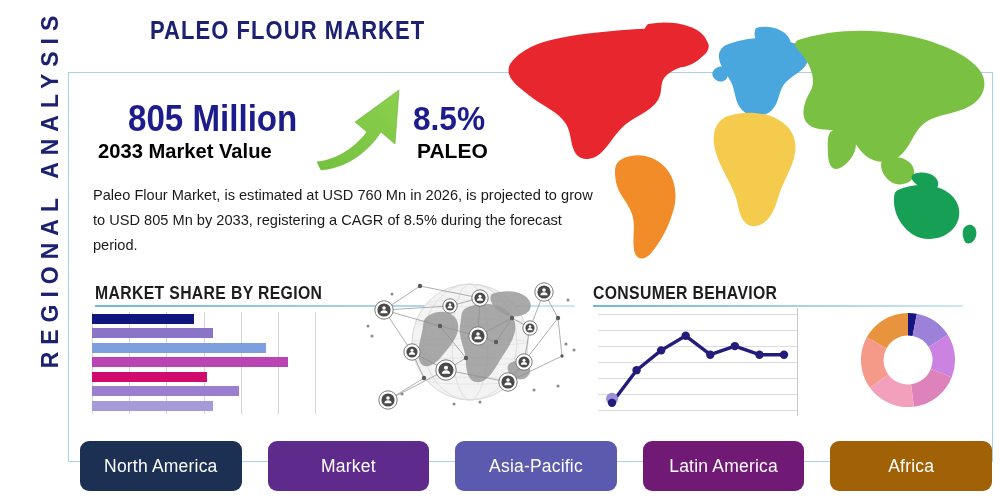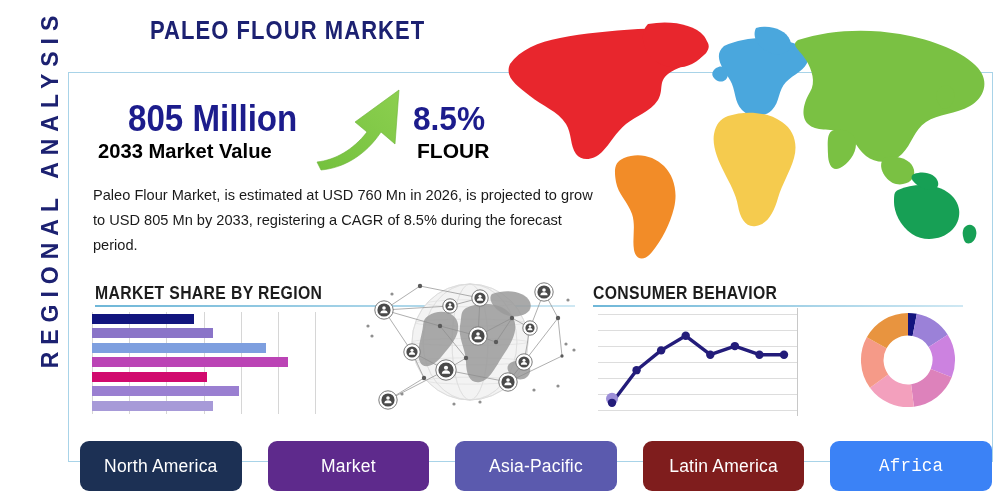--- a/index.html
+++ b/index.html
@@ -234,21 +234,21 @@
     <defs>
       <linearGradient id="arrGrad" x1="0" y1="1" x2="1" y2="0">
         <stop offset="0%" stop-color="#74c13e"></stop>
         <stop offset="100%" stop-color="#8ccf4f"></stop>
       </linearGradient>
     </defs>
     <path d="M2,76 C20,74 38,64 52,46 L40,36 L84,4 L80,58 L66,46 C50,70 28,82 6,84 Z" fill="url(#arrGrad)" stroke="#6bb235" stroke-width="0.6"></path>
   </svg>
 
   <div id="kpi2-value" class="kpi-value">8.5%</div>
-  <div id="kpi2-label" class="kpi-label">FLOUR</div>
+  <div id="kpi2-label" class="kpi-label">PALEO</div>
 
   <div id="body-text">Paleo Flour Market, is estimated at USD 760 Mn in 2026, is projected to grow to USD 805 Mn by 2033, registering a CAGR of 8.5% during the forecast period.</div>
 
   <svg id="world-map" viewBox="0 0 500 258">
     <g id="map-shapes">
         <path d="M12,52 C22,38 40,30 62,26 C86,21 112,19 140,17 C168,15 190,18 205,26 C214,31 212,40 202,46 C191,52 178,56 170,62 C160,70 166,78 160,88 C152,100 138,104 128,112 C118,120 112,132 104,140 C96,148 84,150 78,142 C72,134 74,122 68,112 C60,99 44,94 32,84 C20,74 6,66 12,52 Z" fill="#e8262d"></path>
         <path d="M150,12 C172,8 196,12 206,24 C214,34 206,46 194,52 C182,58 166,56 156,48 C146,40 140,22 150,12 Z" fill="#e8262d"></path>
         <path d="M126,146 C140,140 156,144 166,154 C176,164 180,180 176,196 C172,212 164,228 154,240 C146,250 138,248 136,238 C134,226 138,214 134,202 C130,190 120,182 118,170 C116,158 116,150 126,146 Z" fill="#f28c28"></path>
         <path d="M226,34 C244,26 266,24 284,28 C300,31 312,38 310,48 C308,58 296,62 288,70 C280,78 282,90 274,98 C266,106 252,106 244,98 C236,90 238,78 232,68 C226,58 214,44 226,34 Z" fill="#4aa7dd"></path>
         <path d="M218,56 C224,52 230,56 230,62 C230,68 224,72 218,68 C213,64 213,60 218,56 Z" fill="#4aa7dd"></path>
@@ -436,21 +436,21 @@
   <div id="region-tabs">
       <div class="region-tab" style="background: rgb(28, 48, 84);">
         <span>North America</span>
       </div>
       <div class="region-tab" style="background: rgb(94, 42, 140);">
         <span>Market</span>
       </div>
       <div class="region-tab" style="background: rgb(91, 90, 174);">
         <span>Asia-Pacific</span>
       </div>
-      <div class="region-tab" style="background: #7f1d1d;">
+      <div class="region-tab" style="background: #701a75;">
         <span>Latin America</span>
       </div>
-      <div class="region-tab" style="background: #3b82f6; font-family: Liberation Mono, monospace;">
+      <div class="region-tab" style="background: #a16207;">
         <span>Africa</span>
       </div>
     </div>
 
 </div>
 
 </body></html>

